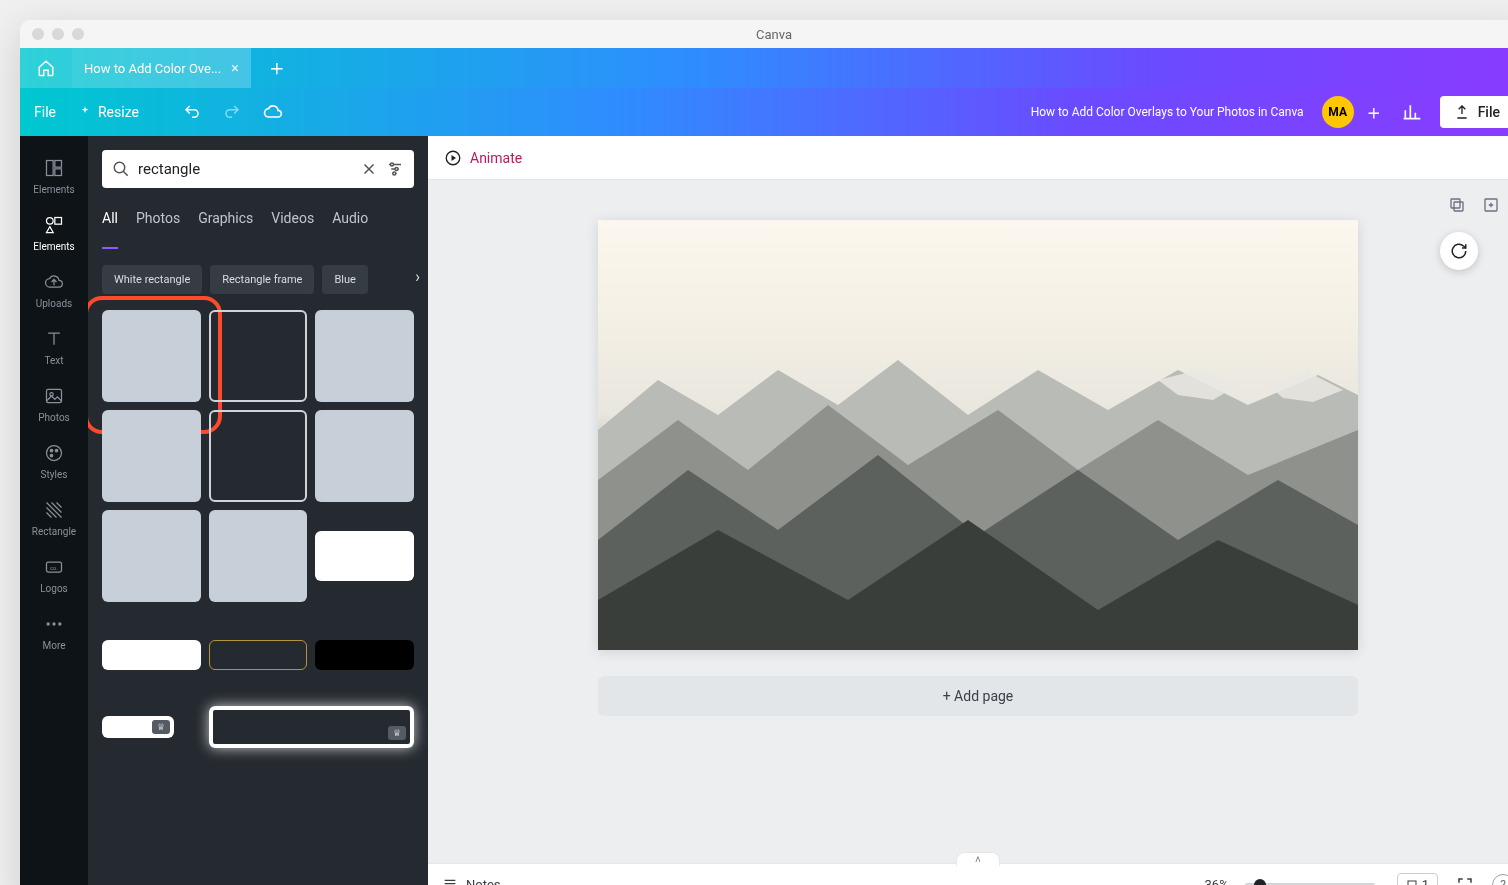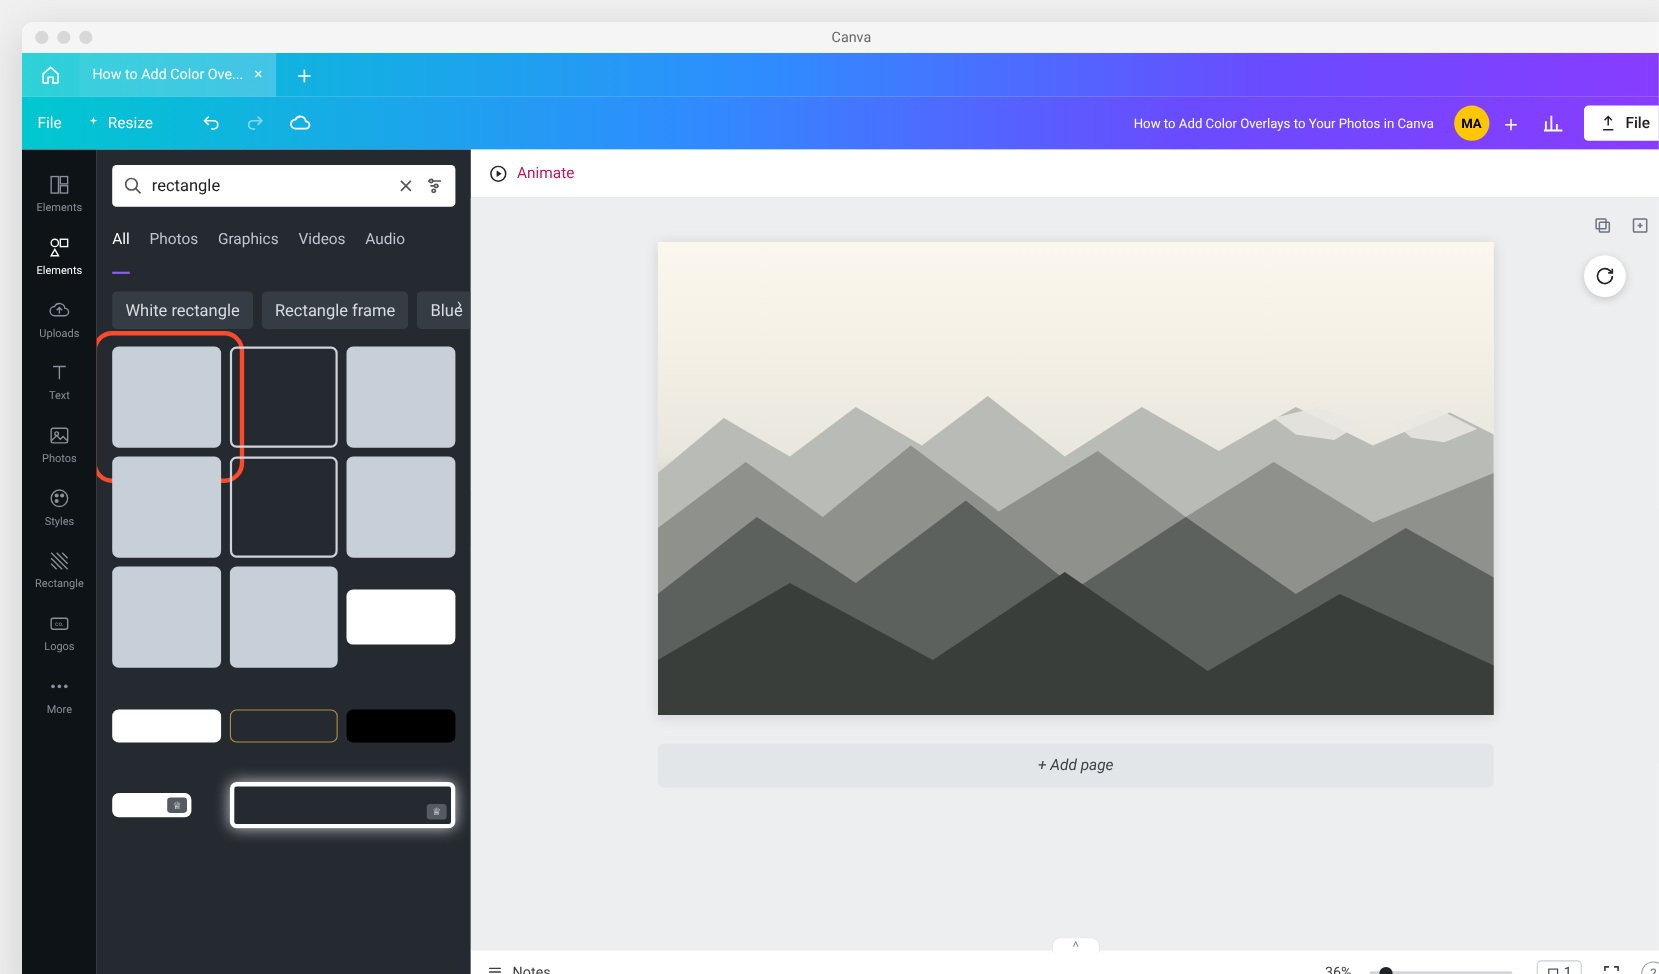--- a/index.html
+++ b/index.html
@@ -32,21 +32,21 @@
 .rail-icon { width: 20px; height: 20px; display: flex; align-items: center; justify-content: center; }
 .panel { width: 340px; background: #252a30; color: #e8e8e8; display: flex; flex-direction: column; position: relative; }
 .panel-search-row { padding: 14px 14px 8px 14px; }
 .search-box { background: #fff; border-radius: 4px; height: 38px; display: flex; align-items: center; padding: 0 10px; gap: 8px; }
 .search-input { flex: 1; border: none; outline: none; font-size: 15px; color: #222; background: transparent; }
 .search-input::placeholder { color: #888; }
 .panel-tabs { display: flex; gap: 18px; padding: 14px 14px 0 14px; font-size: 14px; }
 .panel-tab { color: #bfc6cd; padding-bottom: 21px; cursor: pointer; }
 .panel-tab.active { color: #fff; border-bottom: 2px solid #8b5cf6; }
 .pills { display: flex; gap: 8px; padding: 16px 14px 0 14px; overflow: hidden; position: relative; }
-.pill { background: #353c44; color: #d9dde1; font-size: 15px; padding: 8px 12px; border-radius: 4px; white-space: nowrap; cursor: pointer; }
+.pill { background: #353c44; color: #d9dde1; font-size: 11px; padding: 8px 12px; border-radius: 4px; white-space: nowrap; cursor: pointer; }
 .pills-chevron { position: absolute; right: 8px; top: 18px; color: #d9dde1; font-size: 16px; }
 .results { flex: 1; padding: 16px 14px; overflow-y: auto; }
 .res-grid { display: grid; grid-template-columns: repeat(3, 1fr); gap: 8px; position: relative; }
 .res-item { border-radius: 6px; cursor: pointer; position: relative; }
 .res-fill-grey { background: #c7cfd8; }
 .res-outline { background: transparent; border: 2px solid #cfd4da; }
 .res-fill-white { background: #fff; }
 .res-fill-black { background: #000; }
 .res-gold-outline { background: transparent; border: 1.5px solid #b4933c; }
 .res-glow { background: transparent; border: 4px solid #fff; box-shadow: 0 0 14px rgba(255,255,255,0.75); }
@@ -56,21 +56,21 @@
 .canvas-area { flex: 1; background: #fff; display: flex; flex-direction: column; min-width: 0; }
 .canvas-toolbar { height: 44px; border-bottom: 1px solid #e5e7eb; display: flex; align-items: center; padding: 0 16px; gap: 10px; }
 .animate-btn { display: flex; align-items: center; gap: 8px; font-size: 14px; color: #be185d; cursor: pointer; }
 .stage-wrap { flex: 1; background: #eceef0; position: relative; overflow: auto; padding: 40px 60px 20px 60px; display: flex; flex-direction: column; align-items: center; }
 .stage-controls { position: absolute; top: 16px; right: 28px; display: flex; gap: 16px; color: #6b7280; }
 .stage-control-btn { cursor: pointer; }
 .refresh-fab { position: absolute; top: 52px; right: 50px; width: 38px; height: 38px; background: #fff; border-radius: 50%; box-shadow: 0 2px 8px rgba(0,0,0,0.18); display: flex; align-items: center; justify-content: center; color: #222; cursor: pointer; }
 .page { width: 760px; height: 430px; background: #e9edf0; box-shadow: 0 2px 12px rgba(0,0,0,0.12); position: relative; overflow: hidden; }
 .photo-sky { position: absolute; inset: 0; background: linear-gradient(#fbf7ee 0%, #f5f1e6 20%, #e9e6de 45%, #c7c7c0 55%); }
 .mtn { position: absolute; bottom: 0; left: 0; right: 0; }
-.add-page { width: 760px; margin-top: 26px; background: #e3e6e9; border-radius: 6px; text-align: center; padding: 12px 0; font-size: 14px; color: #384149; cursor: pointer; font-style: italic; }
+.add-page { width: 760px; margin-top: 26px; background: #e3e6e9; border-radius: 6px; text-align: center; padding: 12px 0; font-size: 14px; color: #384149; cursor: pointer; }
 .bottombar { height: 42px; border-top: 1px solid #e5e7eb; display: flex; align-items: center; padding: 0 14px; font-size: 13px; color: #3a3f44; position: relative; background: #fff; }
 .notes-btn { display: flex; align-items: center; gap: 8px; cursor: pointer; }
 .bottombar-spacer { flex: 1; }
 .zoom-readout { margin-right: 16px; }
 .zoom-slider { width: 130px; height: 4px; background: #d2d6db; border-radius: 2px; position: relative; margin-right: 22px; }
 .zoom-thumb { position: absolute; top: -4px; width: 12px; height: 12px; background: #1f2326; border-radius: 50%; }
 .pagecount { border: 1px solid #c9ced4; border-radius: 4px; padding: 3px 8px; margin-right: 18px; cursor: pointer; display:flex; align-items:center; gap:4px;}
 .expand-btn { margin-right: 18px; cursor: pointer; color:#3a3f44;}
 .help-btn { width: 22px; height: 22px; border: 1.5px solid #9aa1a9; border-radius: 50%; display: flex; align-items: center; justify-content: center; font-size: 12px; color: #6b7280; cursor: pointer; }
 .chevron-up-tab { position: absolute; top: -12px; left: 50%; transform: translateX(-50%); width: 44px; height: 14px; background: #fff; border: 1px solid #e5e7eb; border-bottom: none; border-radius: 8px 8px 0 0; display: flex; align-items: center; justify-content: center; font-size: 10px; color: #6b7280; cursor: pointer; }

